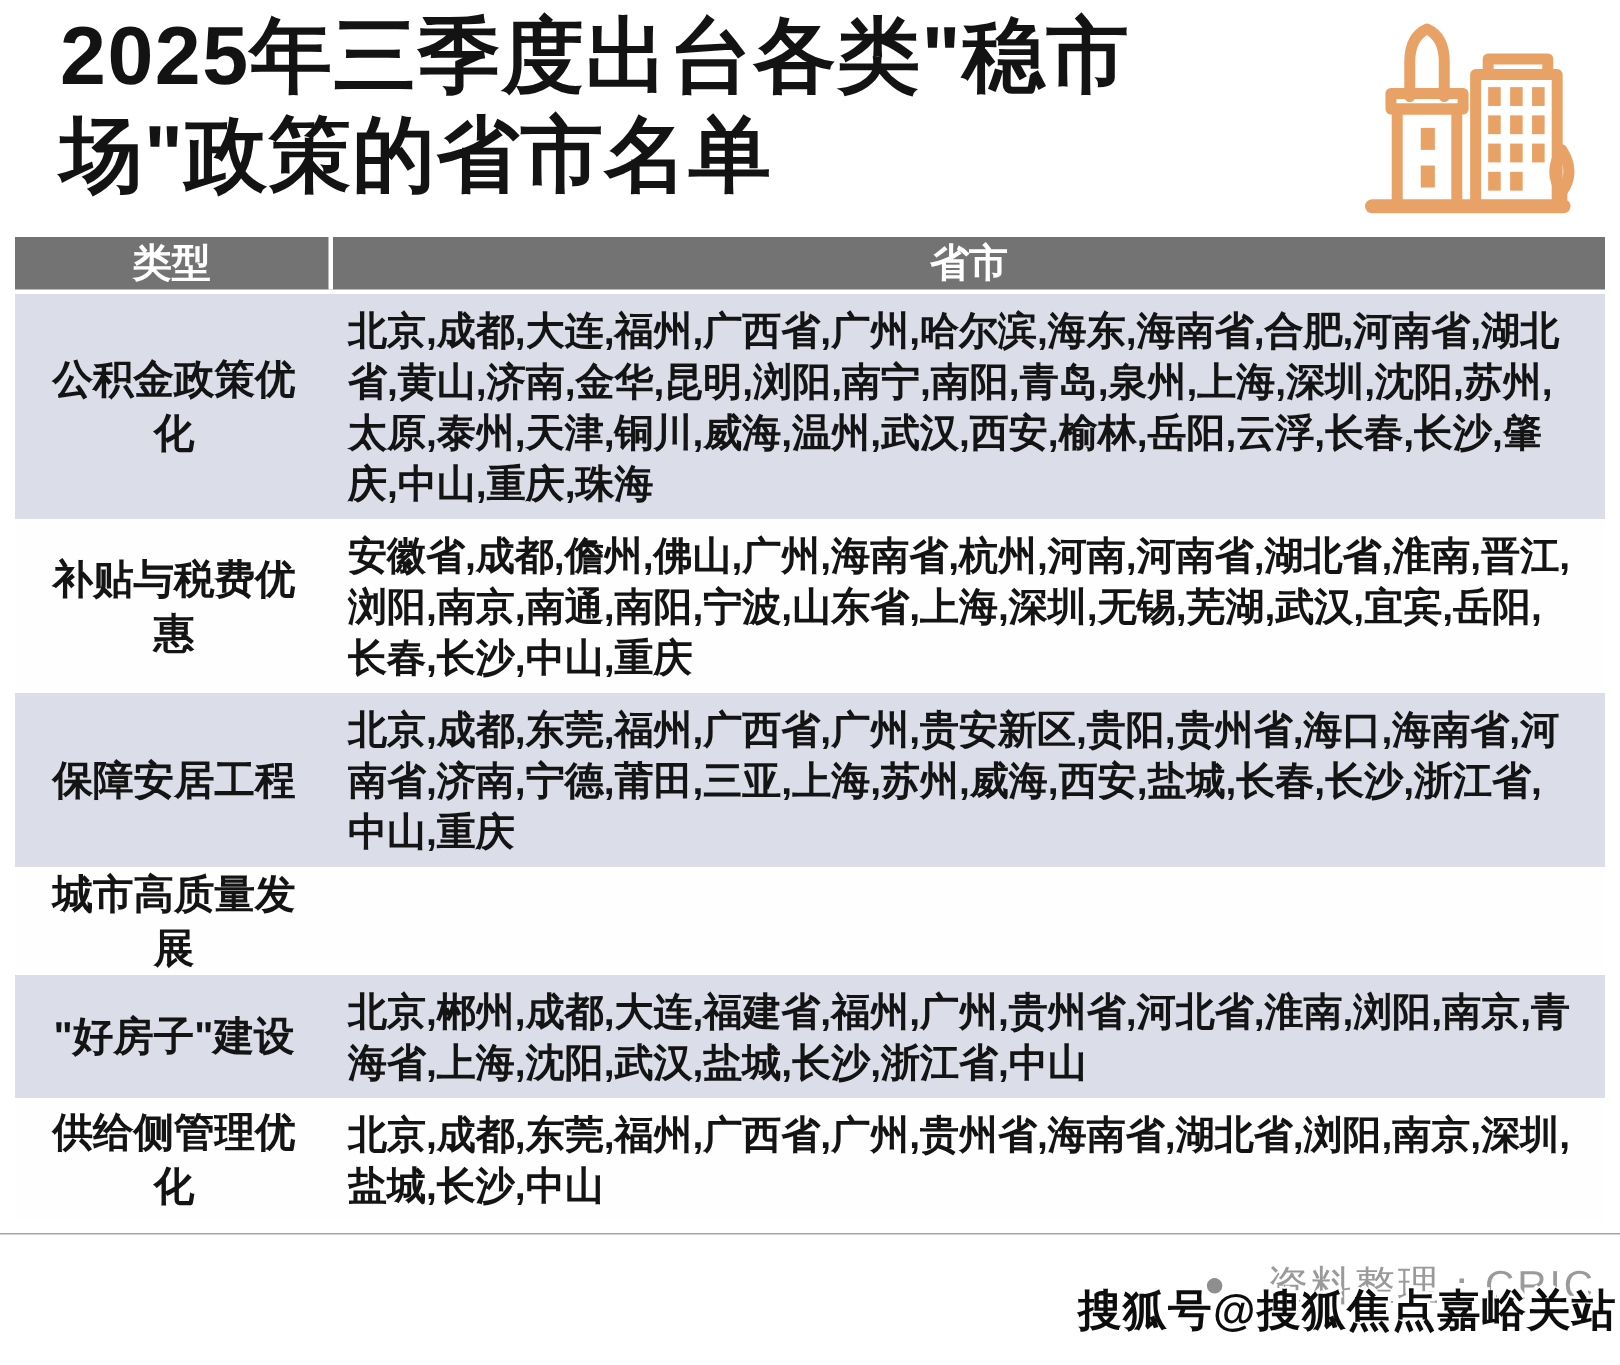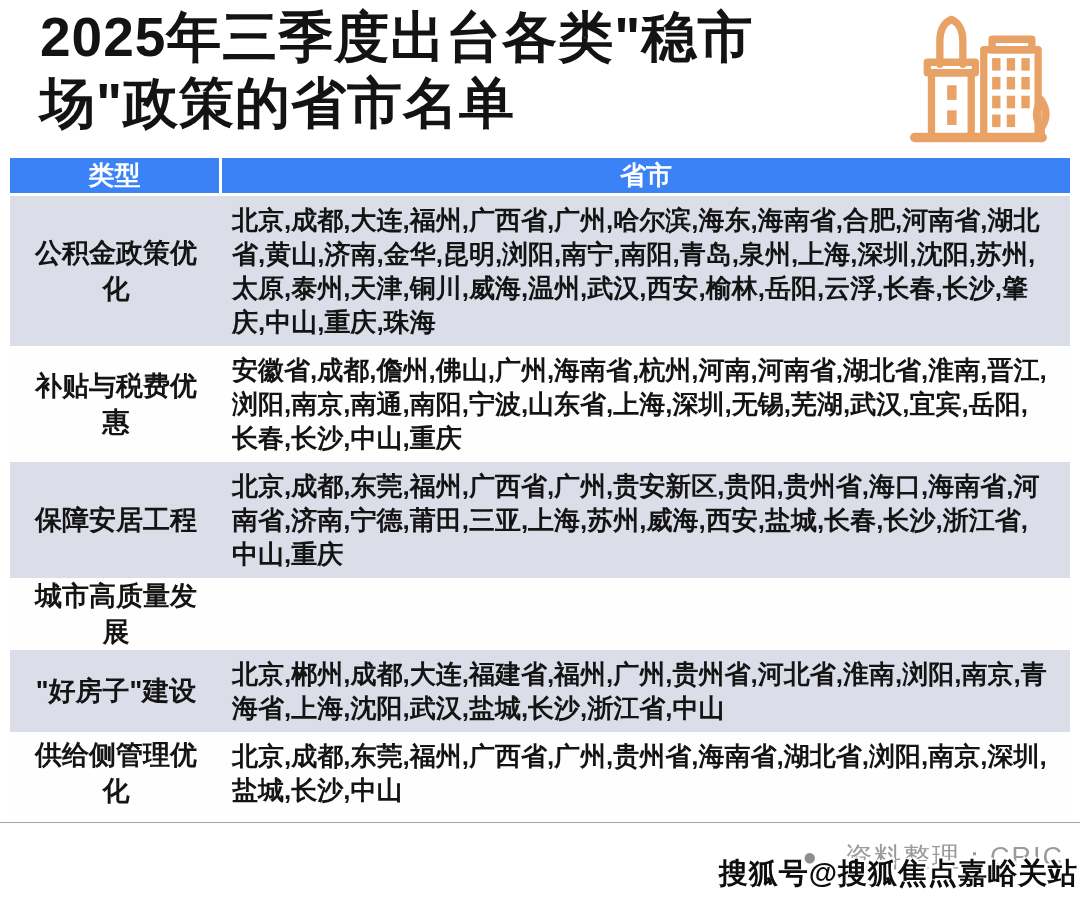--- a/index.html
+++ b/index.html
@@ -15,21 +15,21 @@
   .page-title {
     position:absolute; left:40px; top:4px; width:860px;
     font-size:55px; font-weight:900; color:#131313;
     line-height:1.2; letter-spacing:1px;
   }
   .building-icon { position:absolute; right:26px; top:10px; }
 
   
   .policy-table { margin:0 10px; width:1060px; }
   .thead {
-    display:flex; background:#3b82f6; color:#ffffff;
+    display:flex; background:#737373; color:#ffffff;
     font-weight:700; font-size:26px; height:38px;
     border-bottom:3px solid #ffffff;
   }
   .th { display:flex; align-items:center; justify-content:center; }
   .th-type { width:212px; border-right:3px solid #ffffff; }
   .th-cities { flex:1; }
   .trow { display:flex; background:#fefefe; }
   .trow.alt { background:#DBDEE9; }
   .cell-type {
     width:212px; display:flex; align-items:center; justify-content:center;

